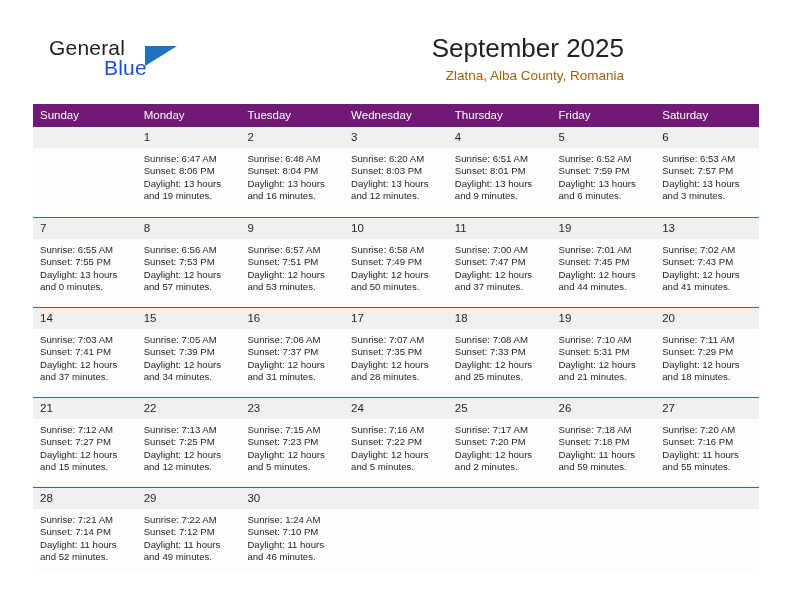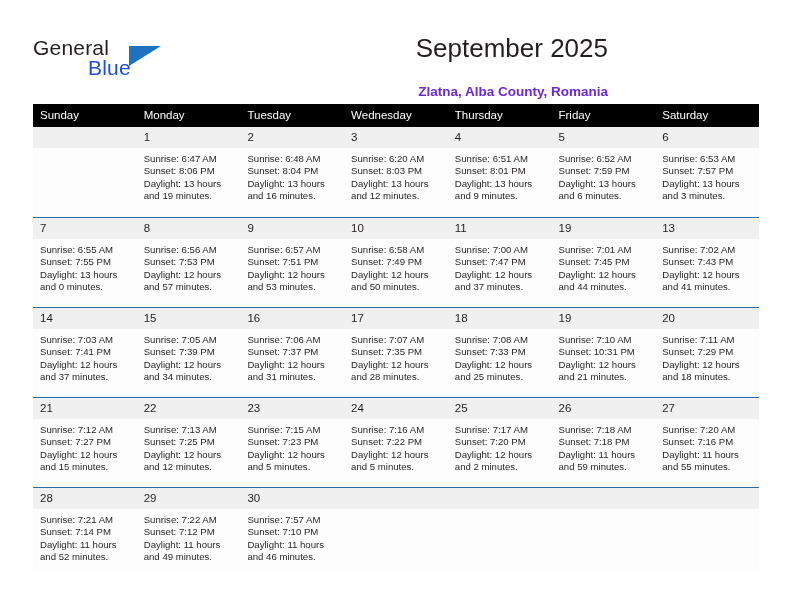--- a/index.html
+++ b/index.html
@@ -17,21 +17,21 @@
   .page {
     position: relative;
     width: 792px;
     height: 612px;
     box-sizing: border-box;
   }
 
   
   .header {
     position: absolute;
-    left: 0; top: 0;
+    left: 16px; top: 0;
     width: 644px;
     height: 104px;
   }
   .logo {
     position: absolute;
     left: 33px;
     top: 36px;
     width: 180px;
     height: 52px;
   }
@@ -68,38 +68,38 @@
   .cal-title {
     font-size: 26px;
     font-weight: normal;
     color: #231f20;
     line-height: 32px;
     white-space: nowrap;
     text-align: right;
   }
   .cal-subtitle {
     font-size: 13.5px;
-    font-weight: bold;
-    color: #6d28d9;
+    font-weight: normal;
+    color: #a16207;
     line-height: 20px;
-    margin-top: 18px;
+    margin-top: 2px;
     white-space: nowrap;
   }
 
   
   .cal {
     position: absolute;
     left: 33px;
     top: 104px;
     width: 726px;
     border-collapse: collapse;
     table-layout: fixed;
   }
   .cal th {
-    background: #000000;
+    background: #701a75;
     color: #ffffff;
     font-size: 11.5px;
     font-weight: normal;
     text-align: left;
     padding: 5px 0 6px 7px;
     height: 10px;
     border: none;
   }
   .cal td {
     width: 103.7px;
@@ -386,21 +386,21 @@
                 <div>Daylight: 12 hours</div>
                 <div>and 25 minutes.</div>
               </div>
             </div>
           </td>
           <td>
             <div class="cell">
               <div class="daynum">19</div>
               <div class="info">
                 <div>Sunrise: 7:10 AM</div>
-                <div>Sunset: 10:31 PM</div>
+                <div>Sunset: 5:31 PM</div>
                 <div>Daylight: 12 hours</div>
                 <div>and 21 minutes.</div>
               </div>
             </div>
           </td>
           <td>
             <div class="cell">
               <div class="daynum">20</div>
               <div class="info">
                 <div>Sunrise: 7:11 AM</div>
@@ -510,21 +510,21 @@
                 <div>Sunset: 7:12 PM</div>
                 <div>Daylight: 11 hours</div>
                 <div>and 49 minutes.</div>
               </div>
             </div>
           </td>
           <td>
             <div class="cell">
               <div class="daynum">30</div>
               <div class="info">
-                <div>Sunrise: 7:57 AM</div>
+                <div>Sunrise: 1:24 AM</div>
                 <div>Sunset: 7:10 PM</div>
                 <div>Daylight: 11 hours</div>
                 <div>and 46 minutes.</div>
               </div>
             </div>
           </td>
           <td>
             <div class="cell">
               <div class="daynum empty">&nbsp;</div>
               <div class="info empty">

